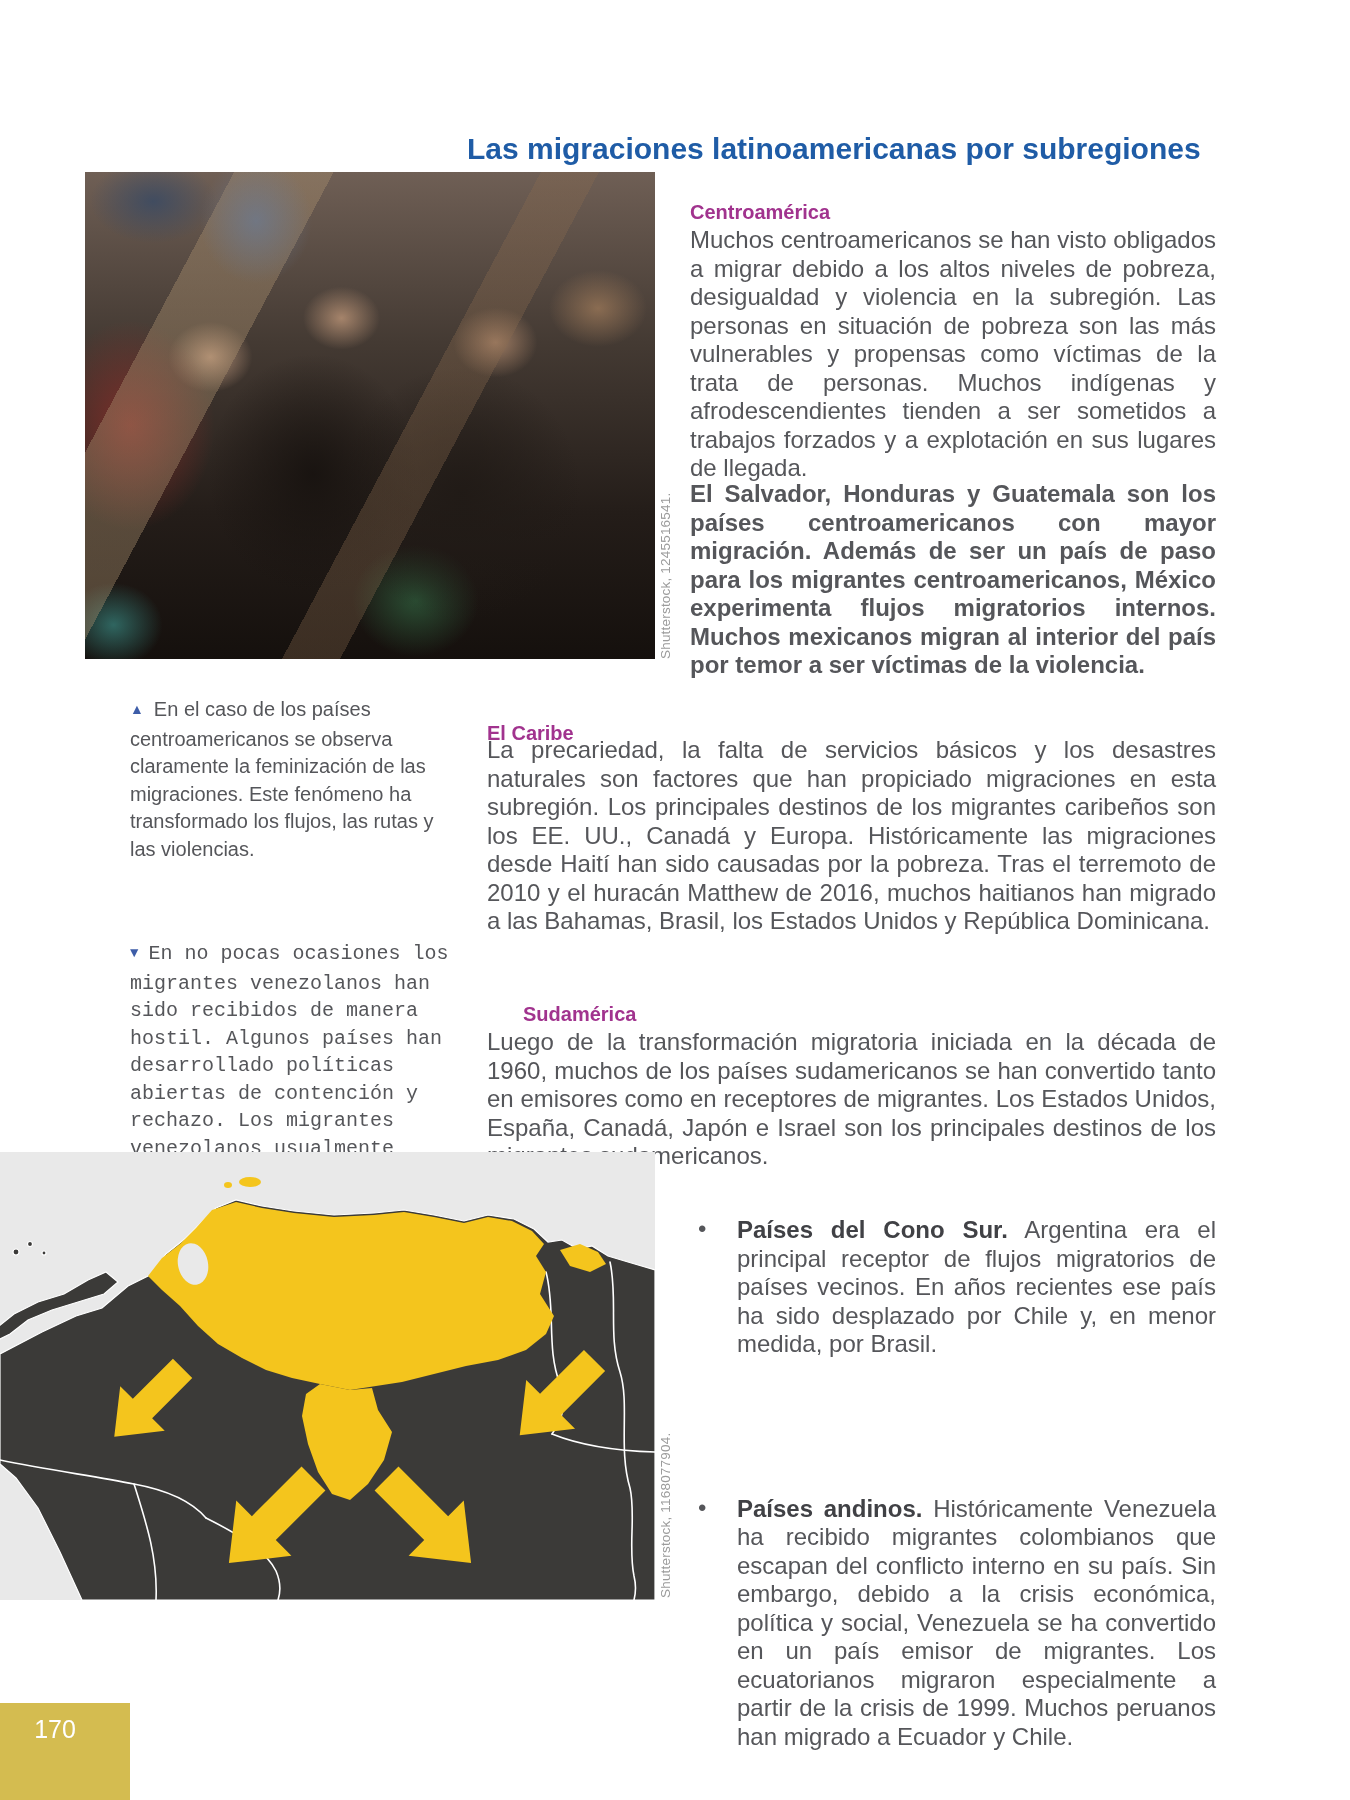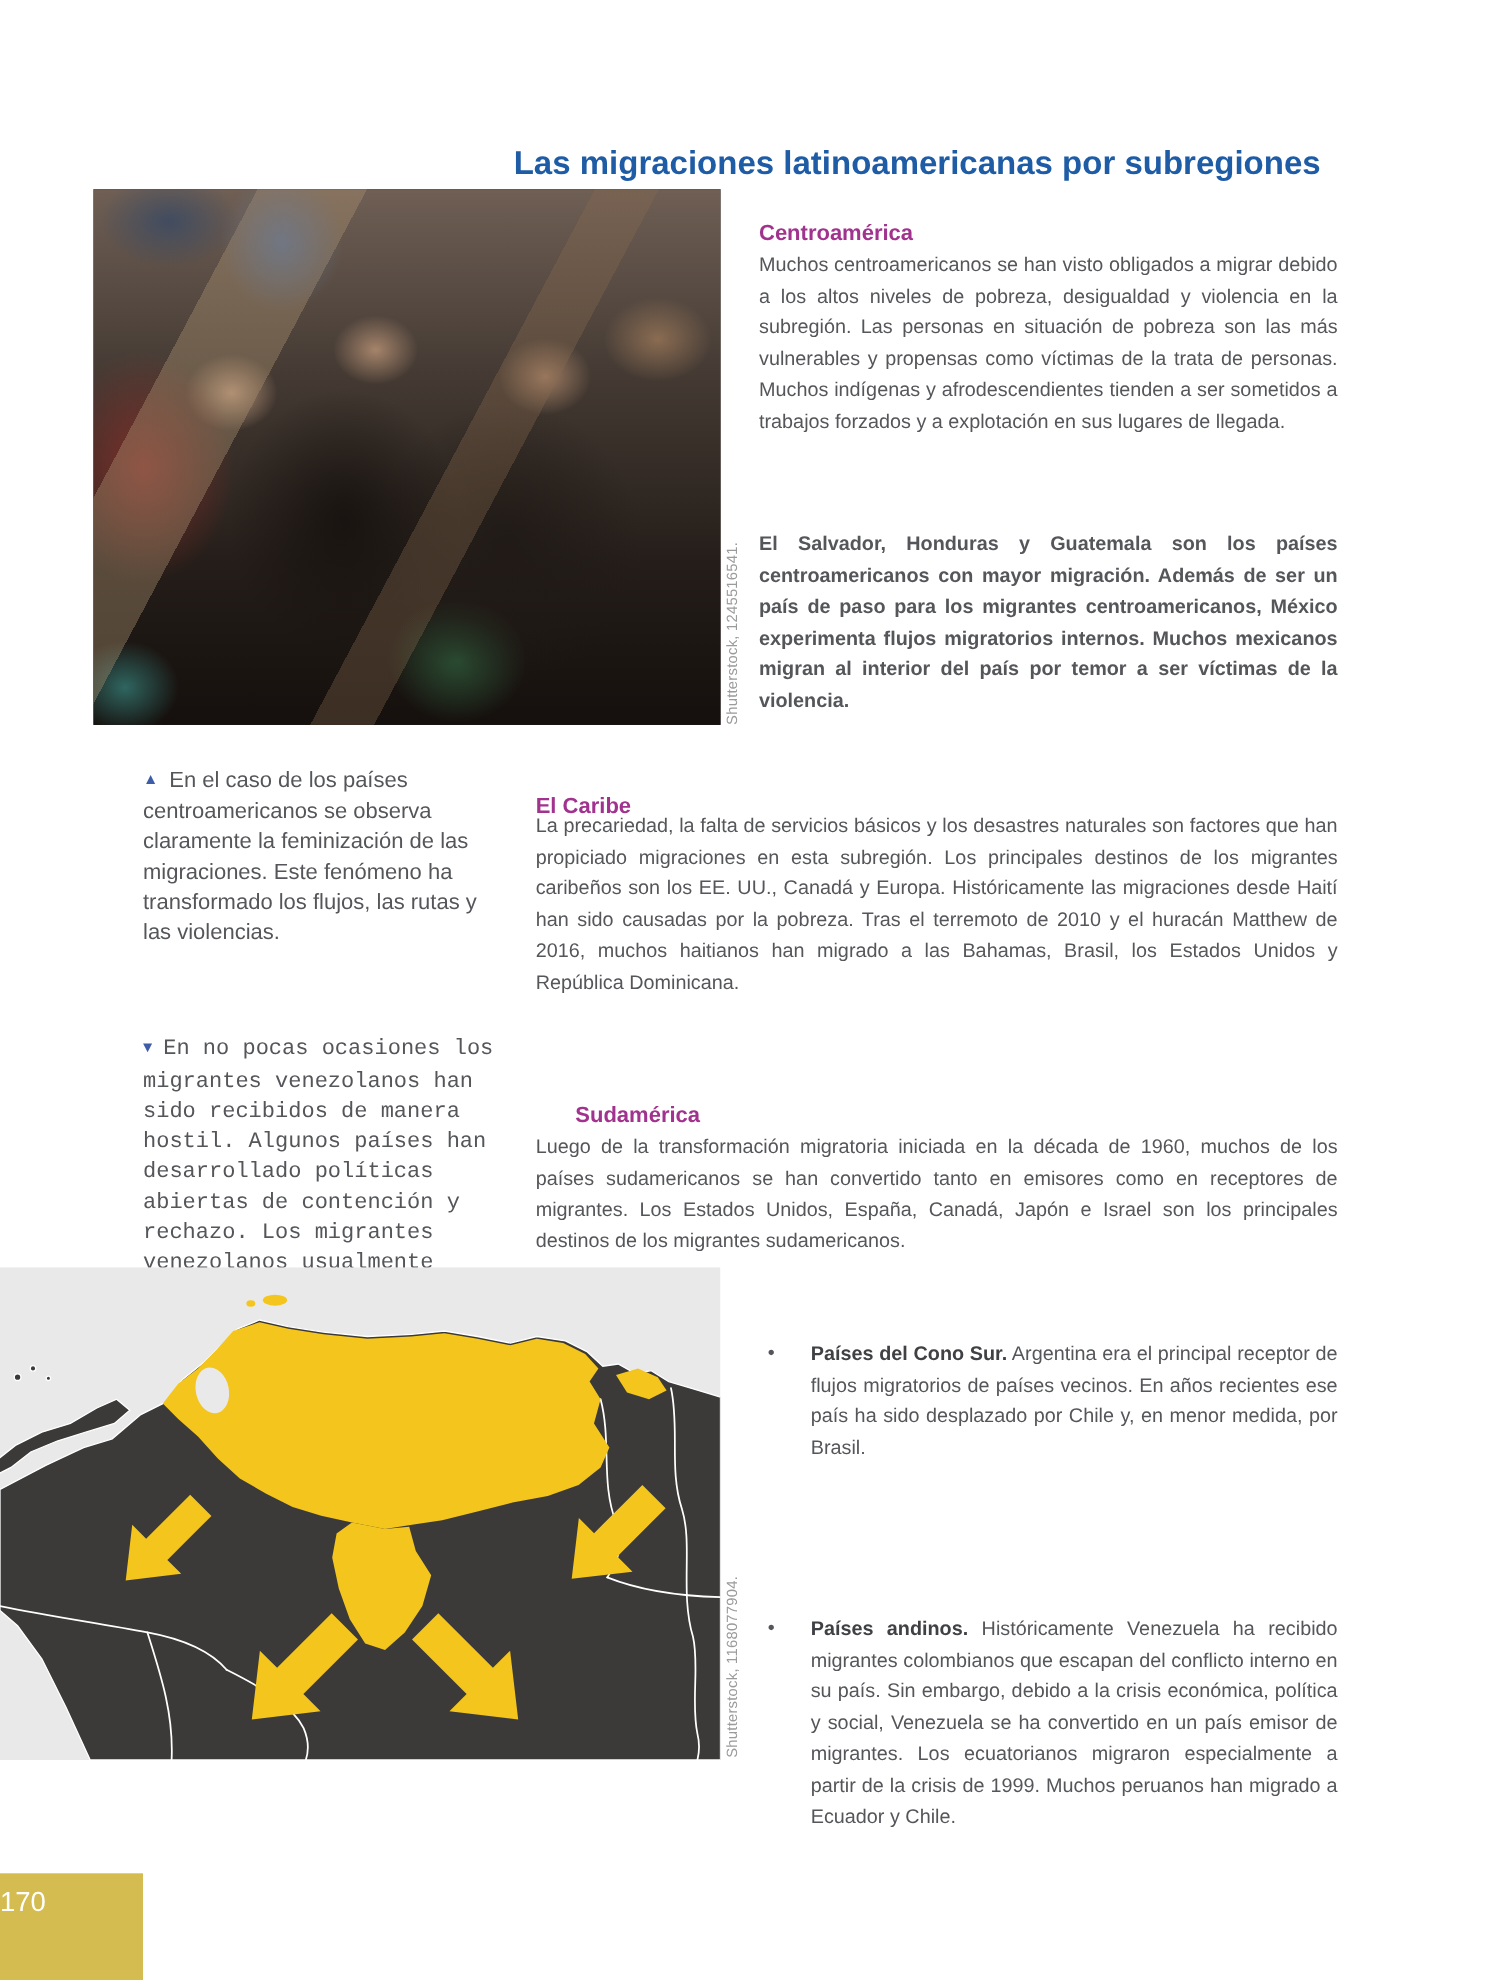--- a/index.html
+++ b/index.html
@@ -13,21 +13,21 @@
   .page-title {
     left:467px; top:112px; width:760px;
     font-size:30px; font-weight:bold; line-height:1.15;
     color:var(--title-blue,#1f5ca6);
   }
   .subhead {
     font-size:20px; font-weight:bold; line-height:1.1;
     color:var(--heading-purple,#a1338e);
   }
   .body-text {
-    font-size:18px; line-height:28.5px; text-align:justify;
+    font-size:24px; line-height:28.5px; text-align:justify;
     color:var(--body-gray,#55565a);
   }
   .caption {
     font-size:20px; line-height:27.5px; text-align:left;
     color:var(--body-gray,#55565a);
   }
   .caption .marker {
     color:var(--caption-marker-blue,#3d5da8);
     font-size:14px; margin-right:10px; position:relative; top:-2px;
   }
@@ -62,21 +62,21 @@
   .m-bg     { fill:var(--map-bg,#e9e9e9); }
   .m-land   { fill:var(--map-dark,#3b3a38); stroke:var(--map-border-white,#ffffff); stroke-width:1.2; }
   .m-border { fill:none; stroke:var(--map-border-white,#ffffff); stroke-width:1.6; stroke-linecap:round; }
   .m-ven    { fill:var(--map-yellow,#f4c51d); }
   .m-lake   { fill:var(--map-bg,#e9e9e9); }
   .m-arrow  { fill:var(--map-yellow,#f4c51d); }
   .page-tab {
     left:0; top:1703px; width:130px; height:97px;
     background:var(--page-tab-gold,#d4bc50);
     color:#ffffff; font-size:25px;
-    text-align:left; padding:12px 20px 0 0; box-sizing:border-box;
+    text-align:center; padding:12px 20px 0 0; box-sizing:border-box;
   }
 </style>
 </head>
 <body>
 
 <div id="page">
 
   <h1 class="abs page-title">Las migraciones latinoamericanas por subregiones</h1>
 
   <div class="abs photo"></div>

